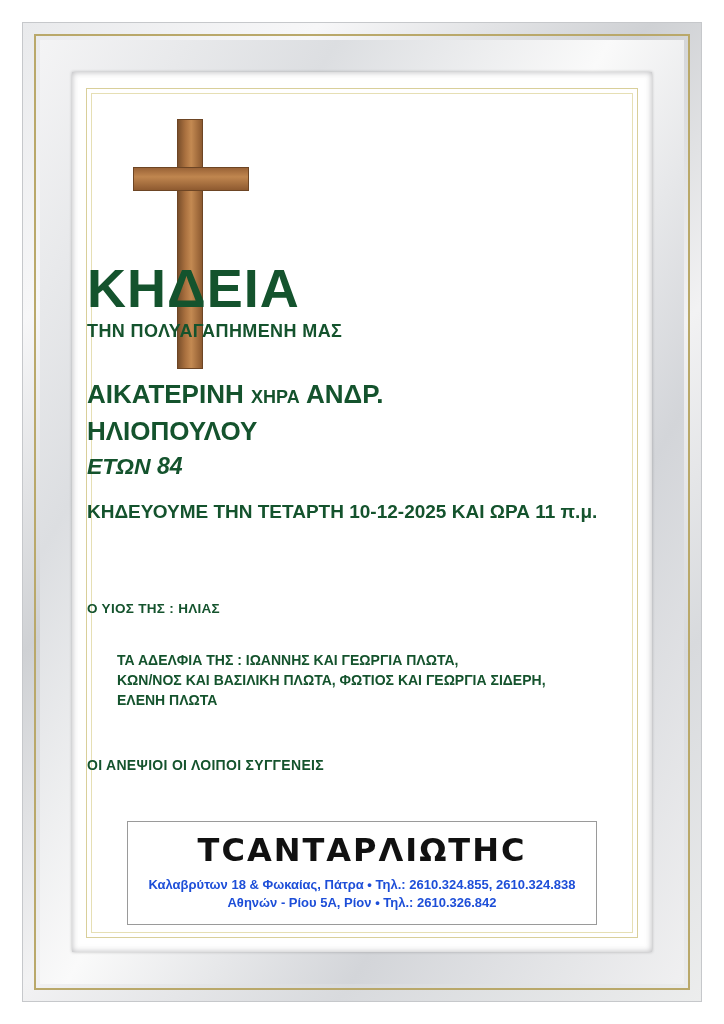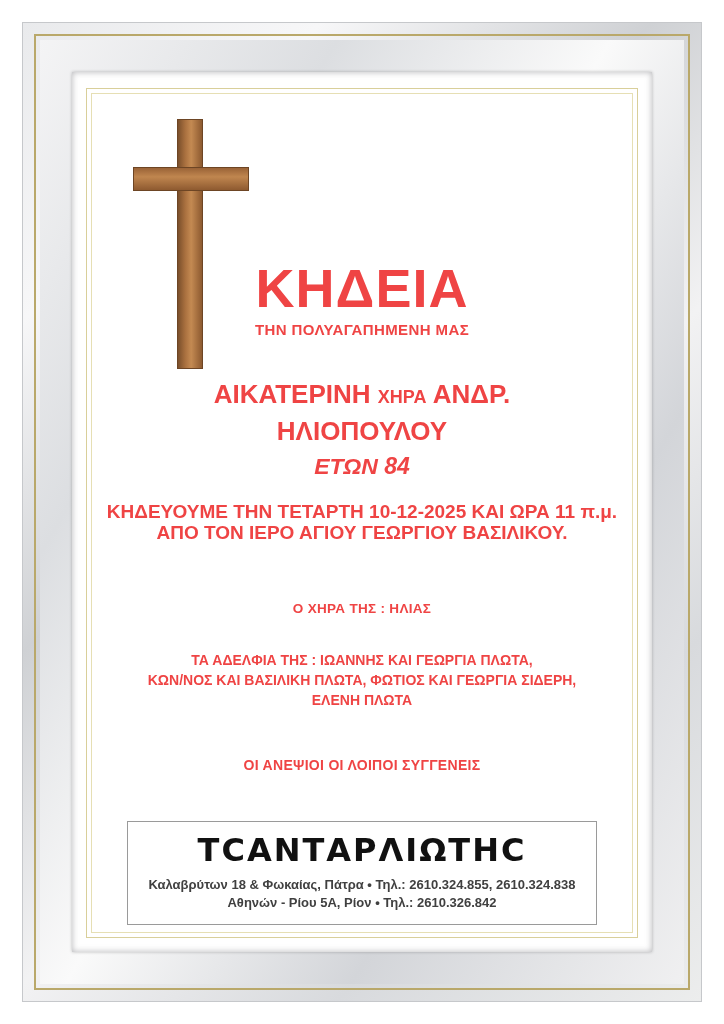--- a/index.html
+++ b/index.html
@@ -112,36 +112,36 @@
     box-sizing: border-box;
   }
 
   
   .content {
     position: absolute;
     left: 0;
     right: 0;
     top: 0;
     bottom: 0;
-    text-align: center;
-    color: #ef4444;
+    text-align: left;
+    color: #14532d;
   }
   .title {
     position: absolute;
     left: 0; right: 0;
     top: 168px;
     font-size: 54px;
     font-weight: bold;
     letter-spacing: 1px;
   }
   .subtitle {
     position: absolute;
     left: 0; right: 0;
     top: 232px;
-    font-size: 15px;
+    font-size: 18px;
     font-weight: bold;
     letter-spacing: 0.4px;
   }
   .deceased {
     position: absolute;
     left: 0; right: 0;
     top: 288px;
     font-size: 26px;
     font-weight: bold;
     line-height: 34px;
@@ -210,21 +210,21 @@
     font-size: 32px;
     font-weight: bold;
     letter-spacing: 2px;
     color: #111;
     line-height: 52px;
     white-space: nowrap;
   }
   .addr1, .addr2 {
     font-size: 13px;
     font-weight: bold;
-    color: #404040;
+    color: #1d4ed8;
     line-height: 18px;
   }
 </style>
 </head>
 <body>
 
 <div class="poster">
 
   <div class="frame-outer"></div>
   <div class="frame-gold"></div>
@@ -250,25 +250,24 @@
         <span class="small">ΧΗΡΑ</span>
         <span>ΑΝΔΡ.</span>
         <br>
         <span>ΗΛΙΟΠΟΥΛΟΥ</span>
       </div>
 
       <div class="age">ΕΤΩΝ 84</div>
 
       <div class="service">
         <div>ΚΗΔΕΥΟΥΜΕ ΤΗΝ ΤΕΤΑΡΤΗ 10-12-2025 ΚΑΙ ΩΡΑ 11 π.μ.</div>
-        <div>ΑΠΟ ΤΟΝ ΙΕΡΟ ΑΓΙΟΥ ΓΕΩΡΓΙΟΥ ΒΑΣΙΛΙΚΟΥ.</div>
       </div>
 
       <div class="son">
-        <span>Ο ΧΗΡΑ ΤΗΣ</span>
+        <span>Ο ΥΙΟΣ ΤΗΣ</span>
         <span>: ΗΛΙΑΣ</span>
       </div>
 
       <div class="siblings">
         <div>
           <span>ΤΑ ΑΔΕΛΦΙΑ ΤΗΣ</span>
           <span>: ΙΩΑΝΝΗΣ ΚΑΙ ΓΕΩΡΓΙΑ ΠΛΩΤΑ,</span>
         </div>
         <div>ΚΩΝ/ΝΟΣ ΚΑΙ ΒΑΣΙΛΙΚΗ ΠΛΩΤΑ, ΦΩΤΙΟΣ ΚΑΙ ΓΕΩΡΓΙΑ ΣΙΔΕΡΗ,</div>
         <div>ΕΛΕΝΗ ΠΛΩΤΑ</div>

